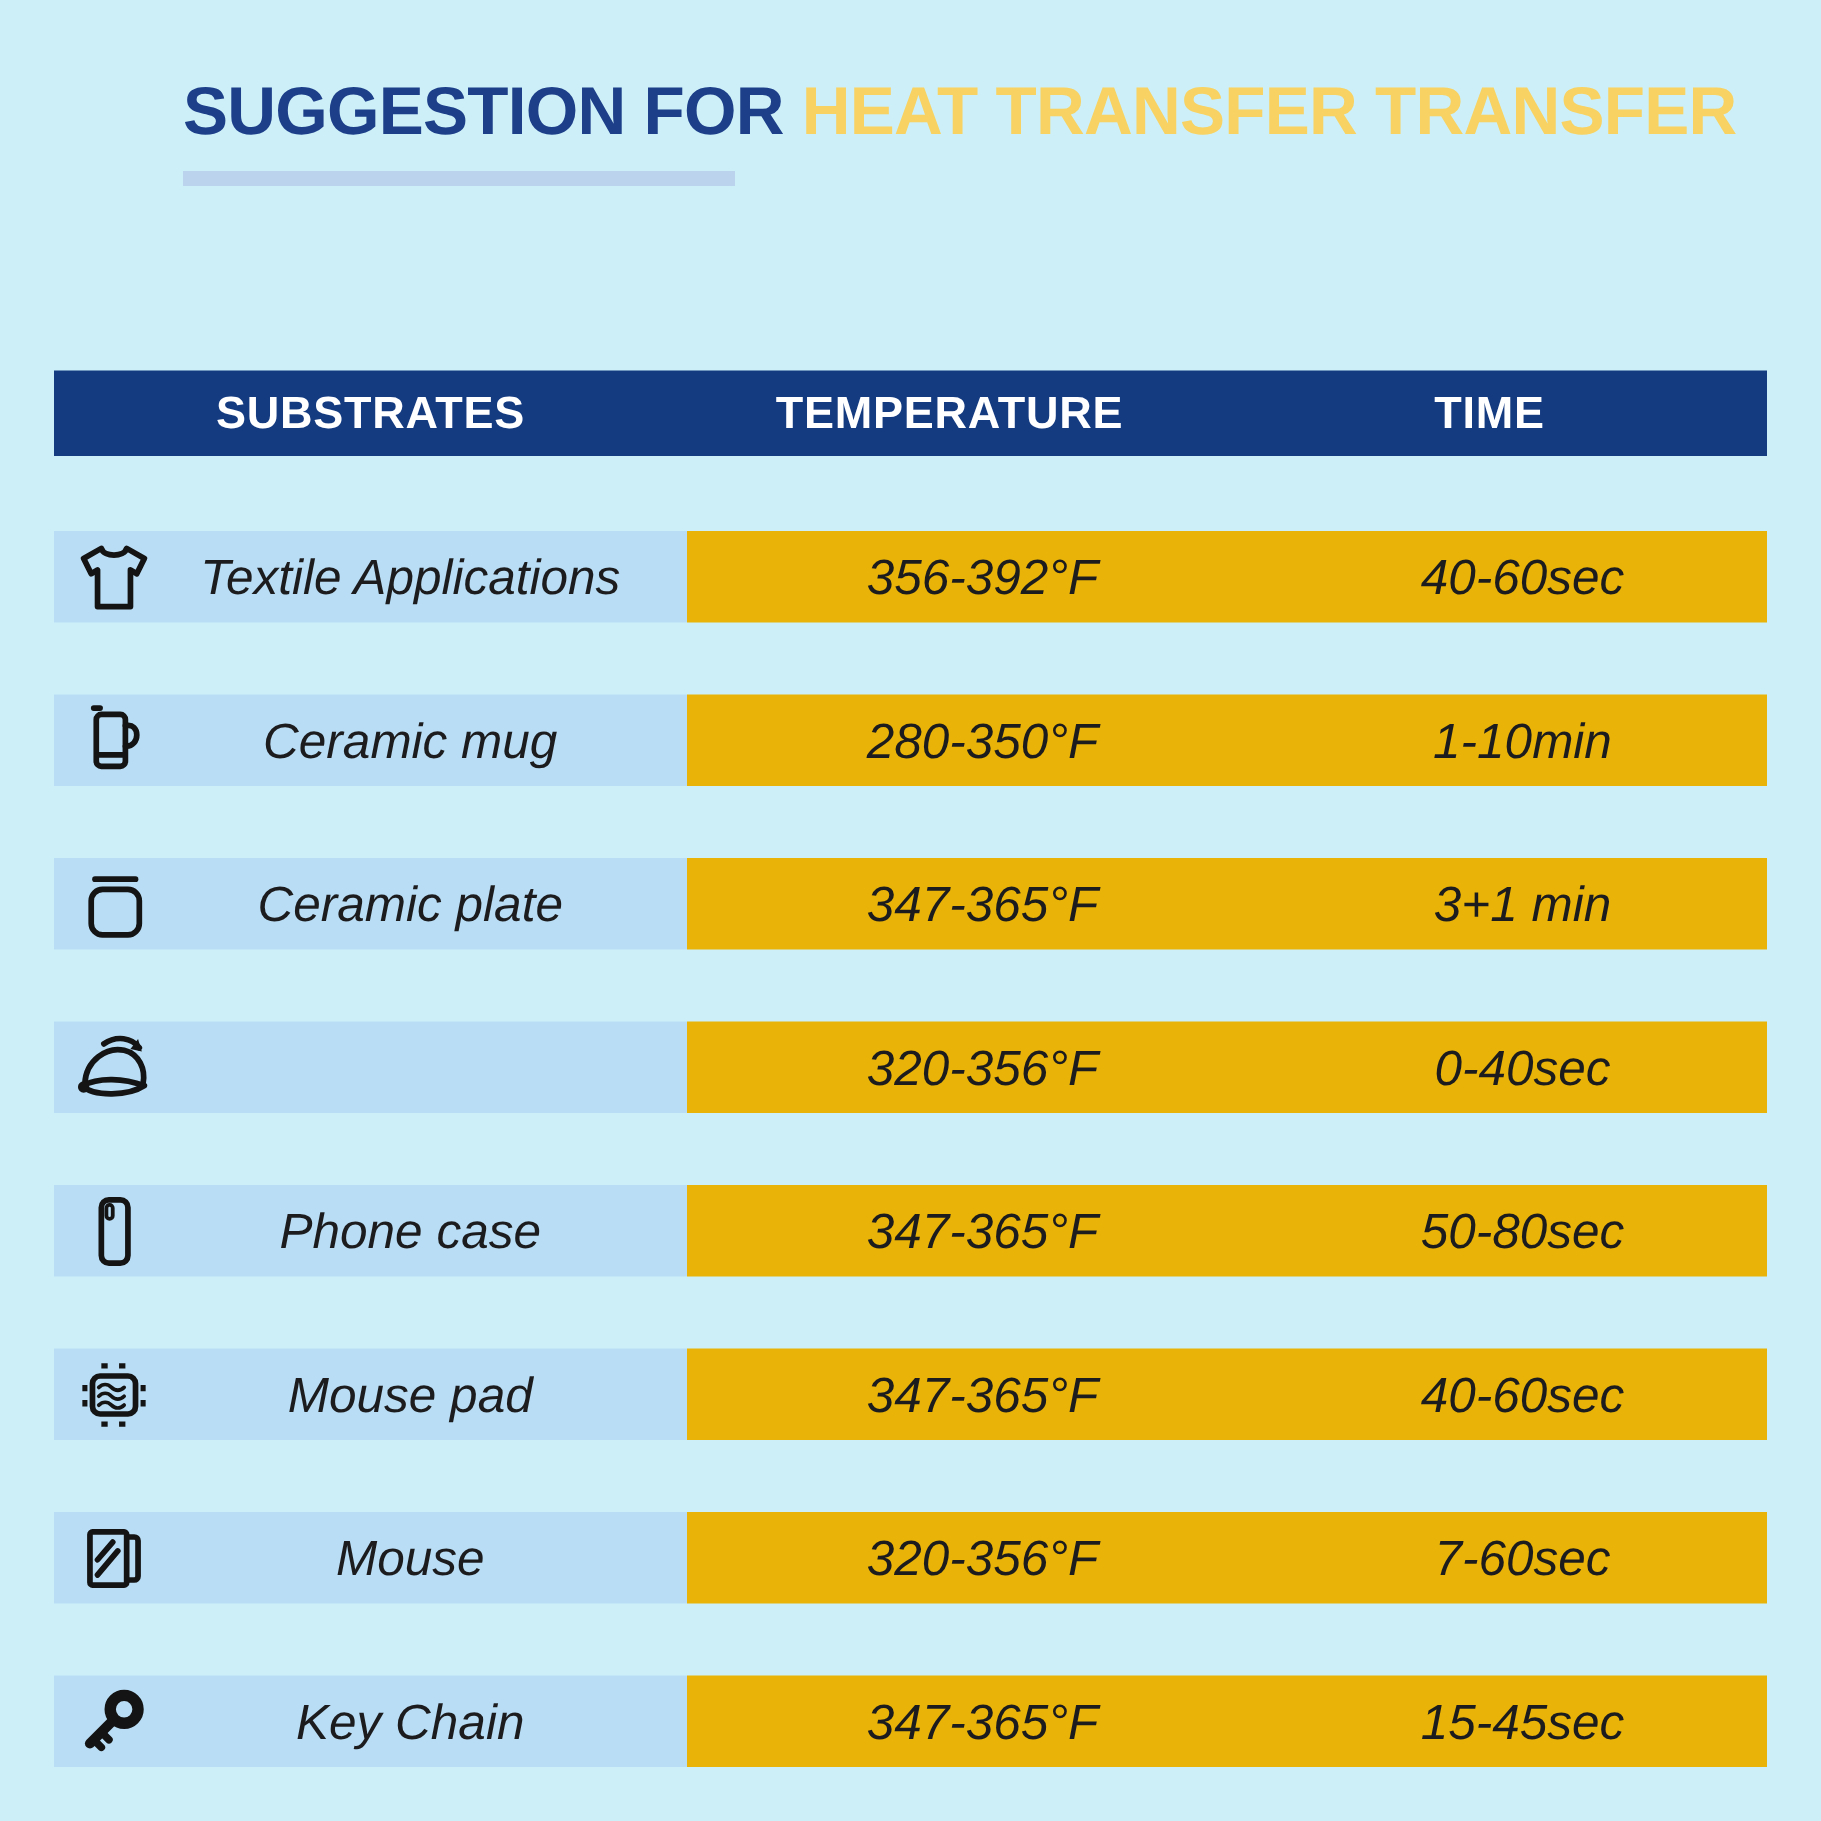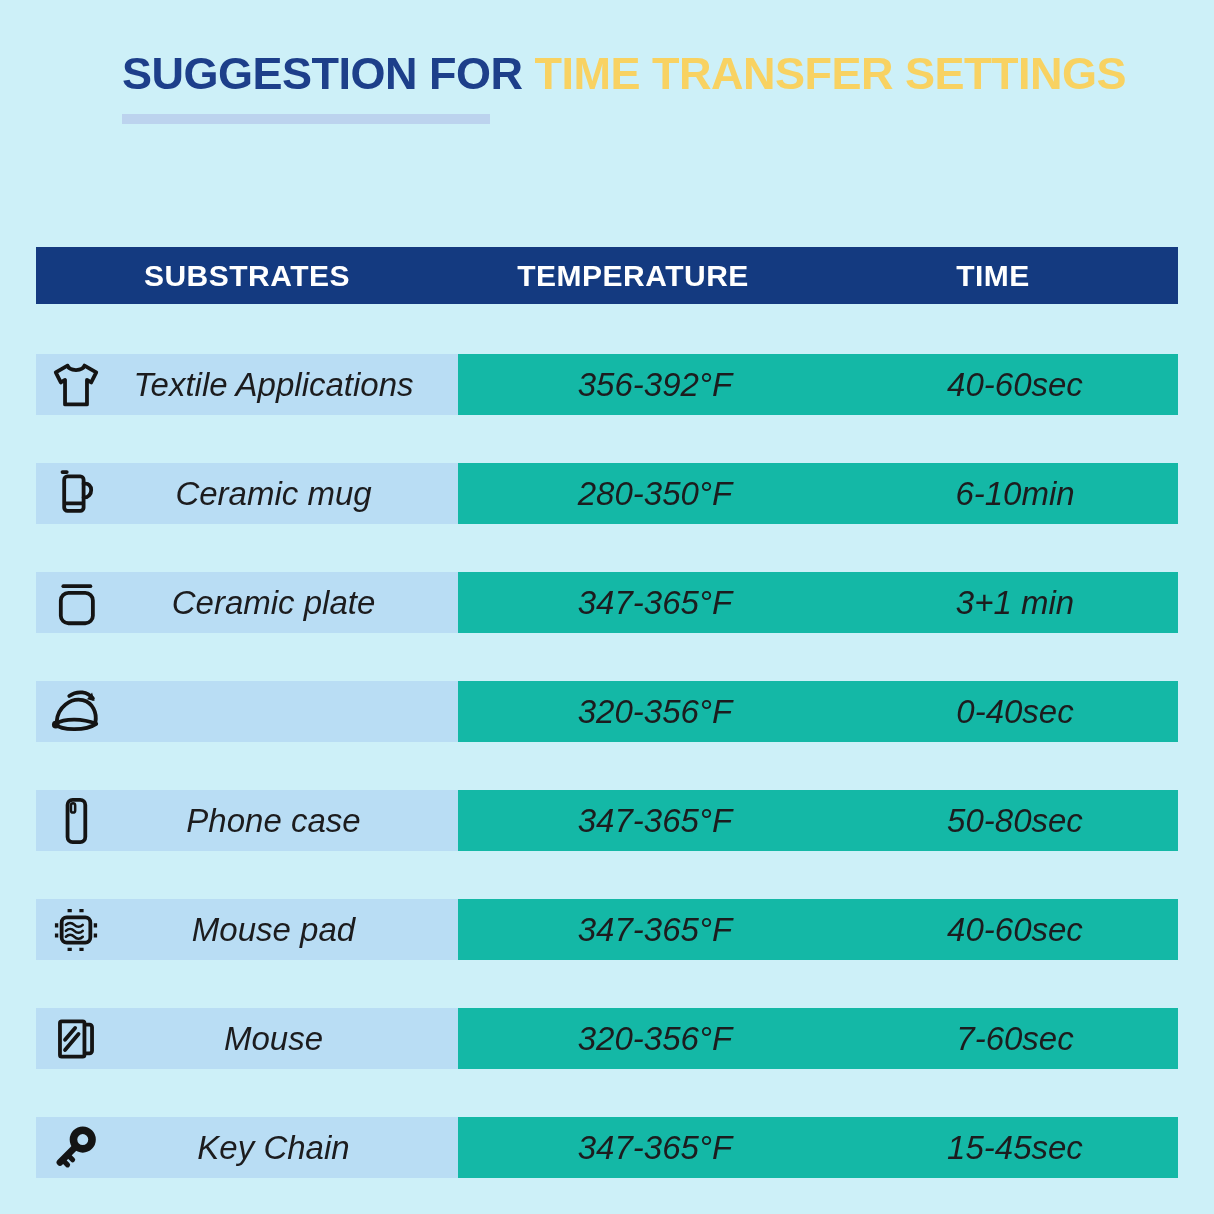--- a/index.html
+++ b/index.html
@@ -33,34 +33,34 @@
     font-size:30px;font-weight:700;letter-spacing:0.5px;
     margin-bottom:50px;
   }
   .thead .th{
     display:flex;align-items:center;justify-content:center;
   }
   .row{height:61px;margin-bottom:48px;font-style:italic;}
   .row:last-child{margin-bottom:0;}
   .cell{display:flex;align-items:center;font-size:33px;color:#1c1c1e;}
   .c-sub{background:#b9ddf4;}
-  .c-val{background:#14b8a6;justify-content:center;padding-left:44px;}
+  .c-val{background:#eab308;justify-content:center;padding-left:44px;}
   .icon{
     width:54px;height:54px;flex:0 0 54px;margin-left:13px;
     display:flex;align-items:center;justify-content:center;
   }
   .icon svg{width:54px;height:54px;display:block;}
   .sub-label{flex:1;text-align:center;padding-right:14px;}
 </style>
 </head>
 <body>
 
 <div class="page">
 
-  <h1 class="title"><span class="t-navy">SUGGESTION FOR </span><span class="t-yellow">TIME TRANSFER SETTINGS</span></h1>
+  <h1 class="title"><span class="t-navy">SUGGESTION FOR </span><span class="t-yellow">HEAT TRANSFER TRANSFER</span></h1>
 
   <div class="title-underline"></div>
 
   <div class="table">
     <div class="thead grid3">
       <div class="th">SUBSTRATES</div>
       <div class="th">TEMPERATURE</div>
       <div class="th">TIME</div>
     </div>
     <div id="rows">
@@ -82,21 +82,21 @@
               <svg viewBox="0 0 64 64">
                 <path fill="none" stroke="#141414" stroke-width="4.5" stroke-linecap="round" stroke-linejoin="round" d="M16 6 h5"></path>
                 <rect fill="none" stroke="#141414" stroke-width="4.5" stroke-linecap="round" stroke-linejoin="round" x="18" y="11" width="23" height="41" rx="4"></rect>
                 <path fill="none" stroke="#141414" stroke-width="4.5" stroke-linecap="round" stroke-linejoin="round" d="M41 20 C53 17 53 37 41 36"></path>
                 <path fill="none" stroke="#141414" stroke-width="4.5" stroke-linecap="round" stroke-linejoin="round" d="M19 43 H40"></path>
               </svg>
             </span>
             <span class="sub-label">Ceramic mug</span>
           </div>
           <div class="cell c-val">280-350°F</div>
-          <div class="cell c-val">6-10min</div>
+          <div class="cell c-val">1-10min</div>
         </div>
         <div class="row grid3">
           <div class="cell c-sub">
             <span class="icon">
               <svg viewBox="0 0 64 64">
                 <path fill="none" stroke="#141414" stroke-width="4.5" stroke-linecap="round" stroke-linejoin="round" d="M17 12 H49"></path>
                 <rect fill="none" stroke="#141414" stroke-width="4.5" stroke-linecap="round" stroke-linejoin="round" x="14" y="20" width="38" height="36" rx="9"></rect>
               </svg>
             </span>
             <span class="sub-label">Ceramic plate</span>

